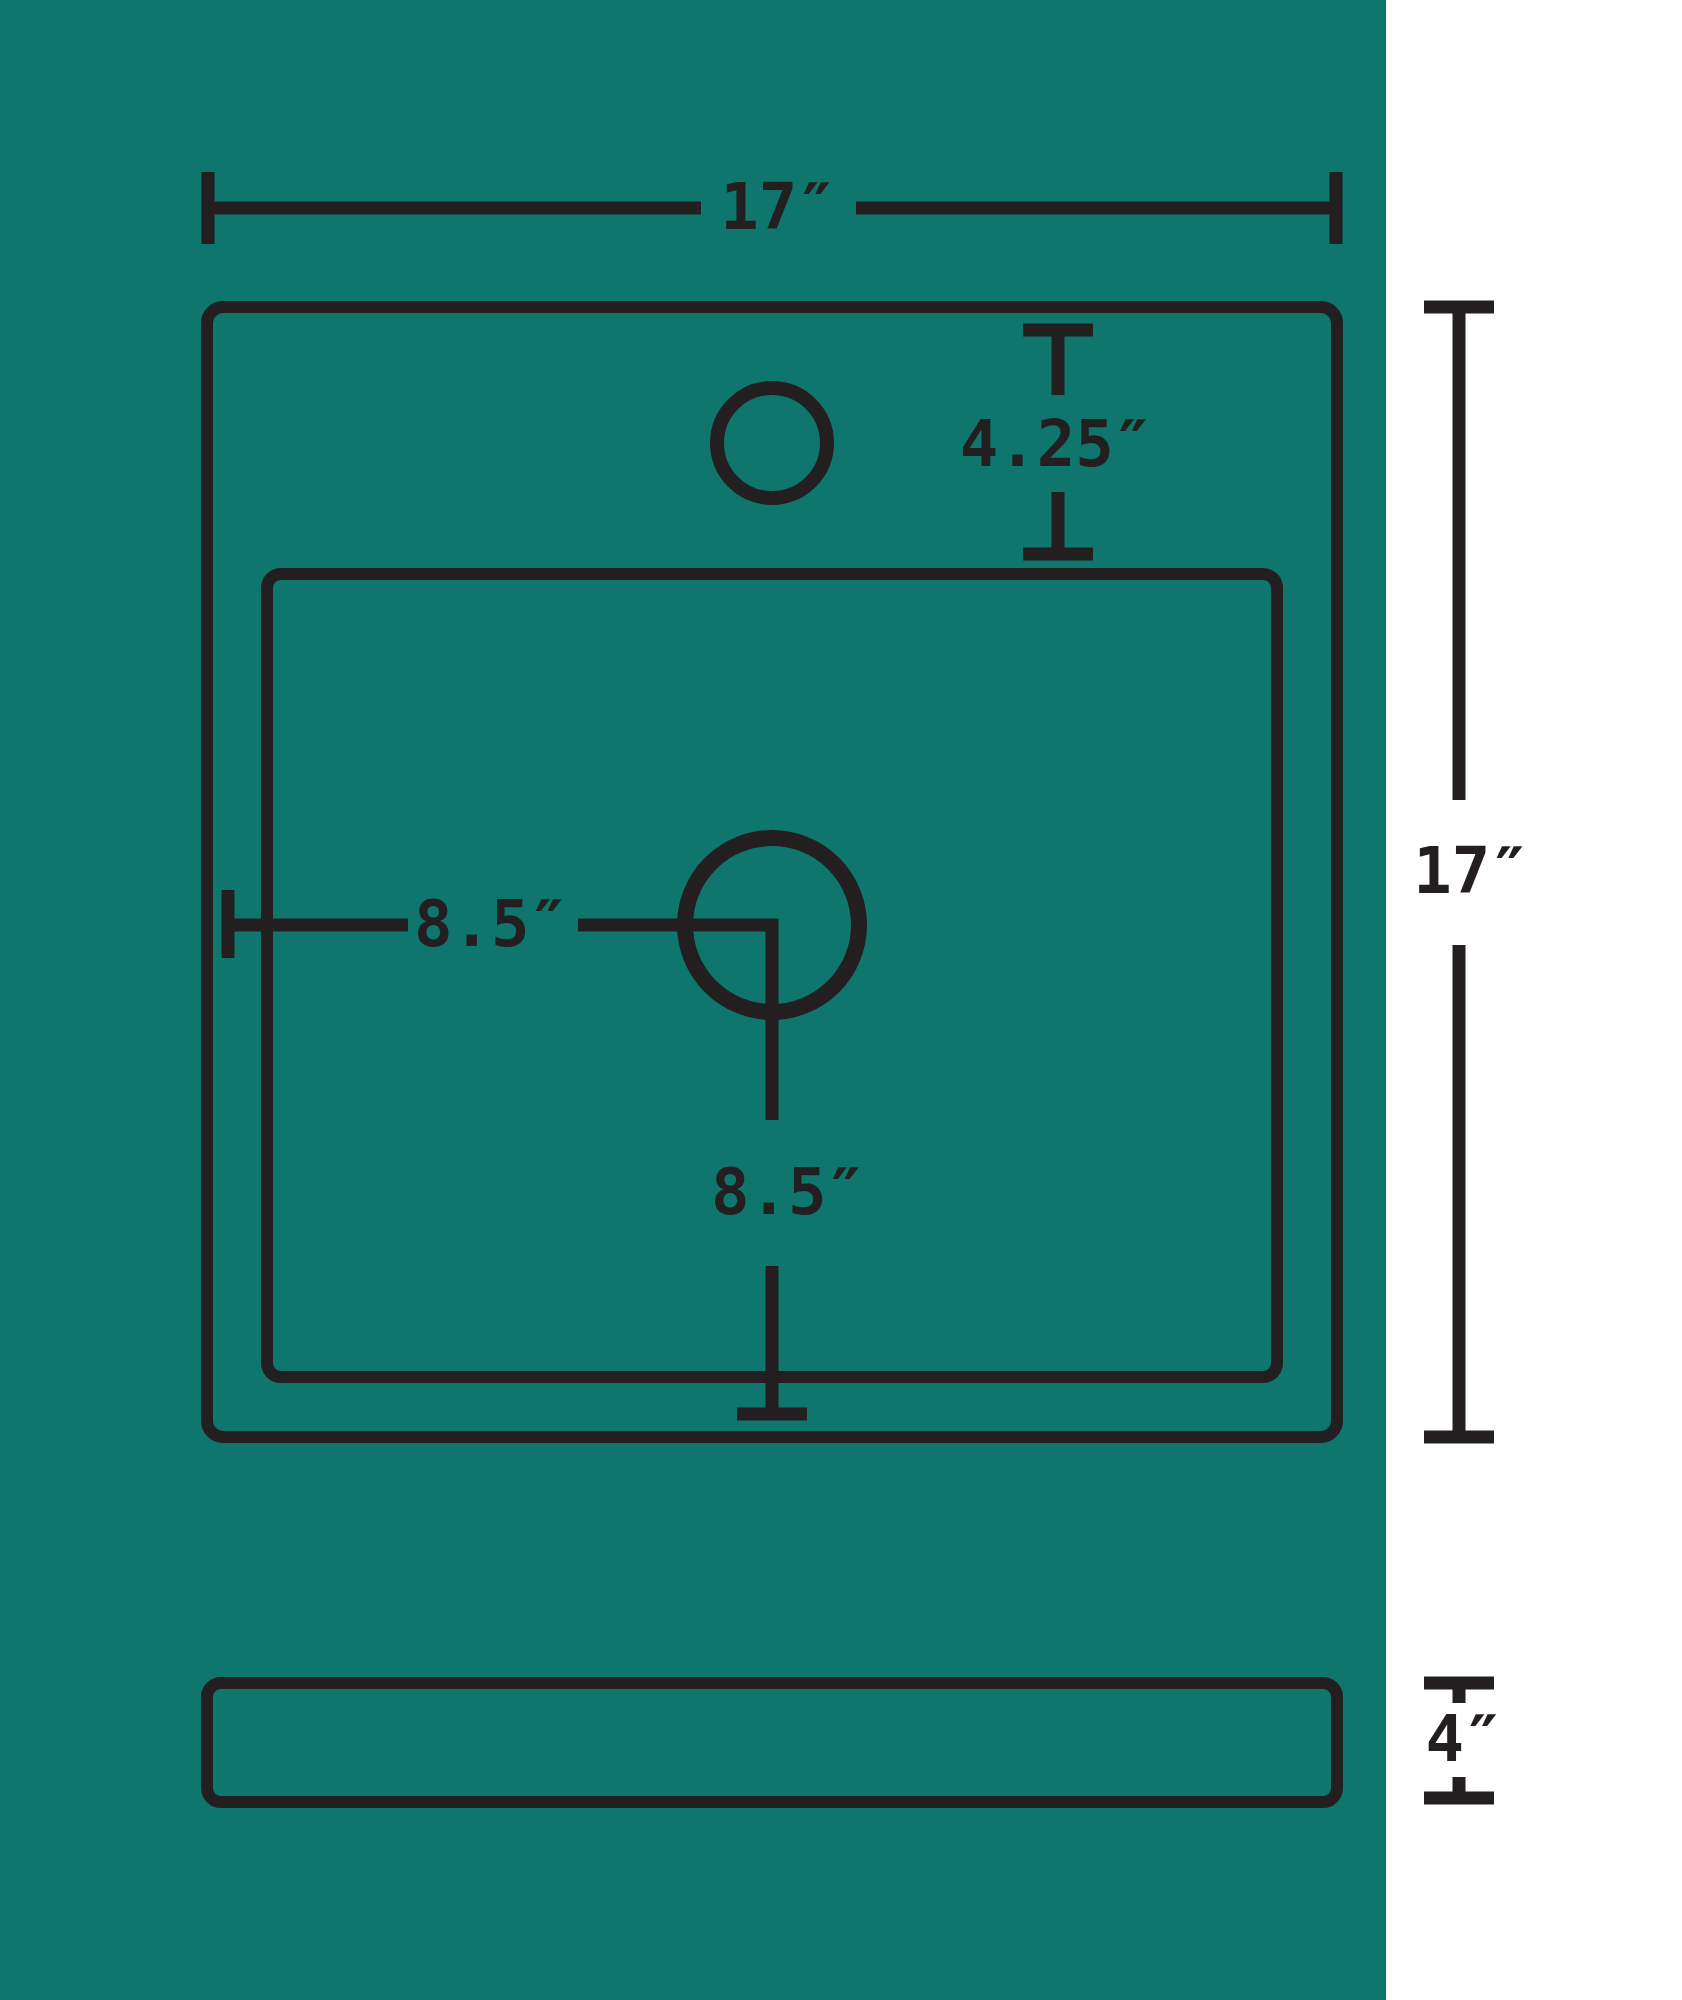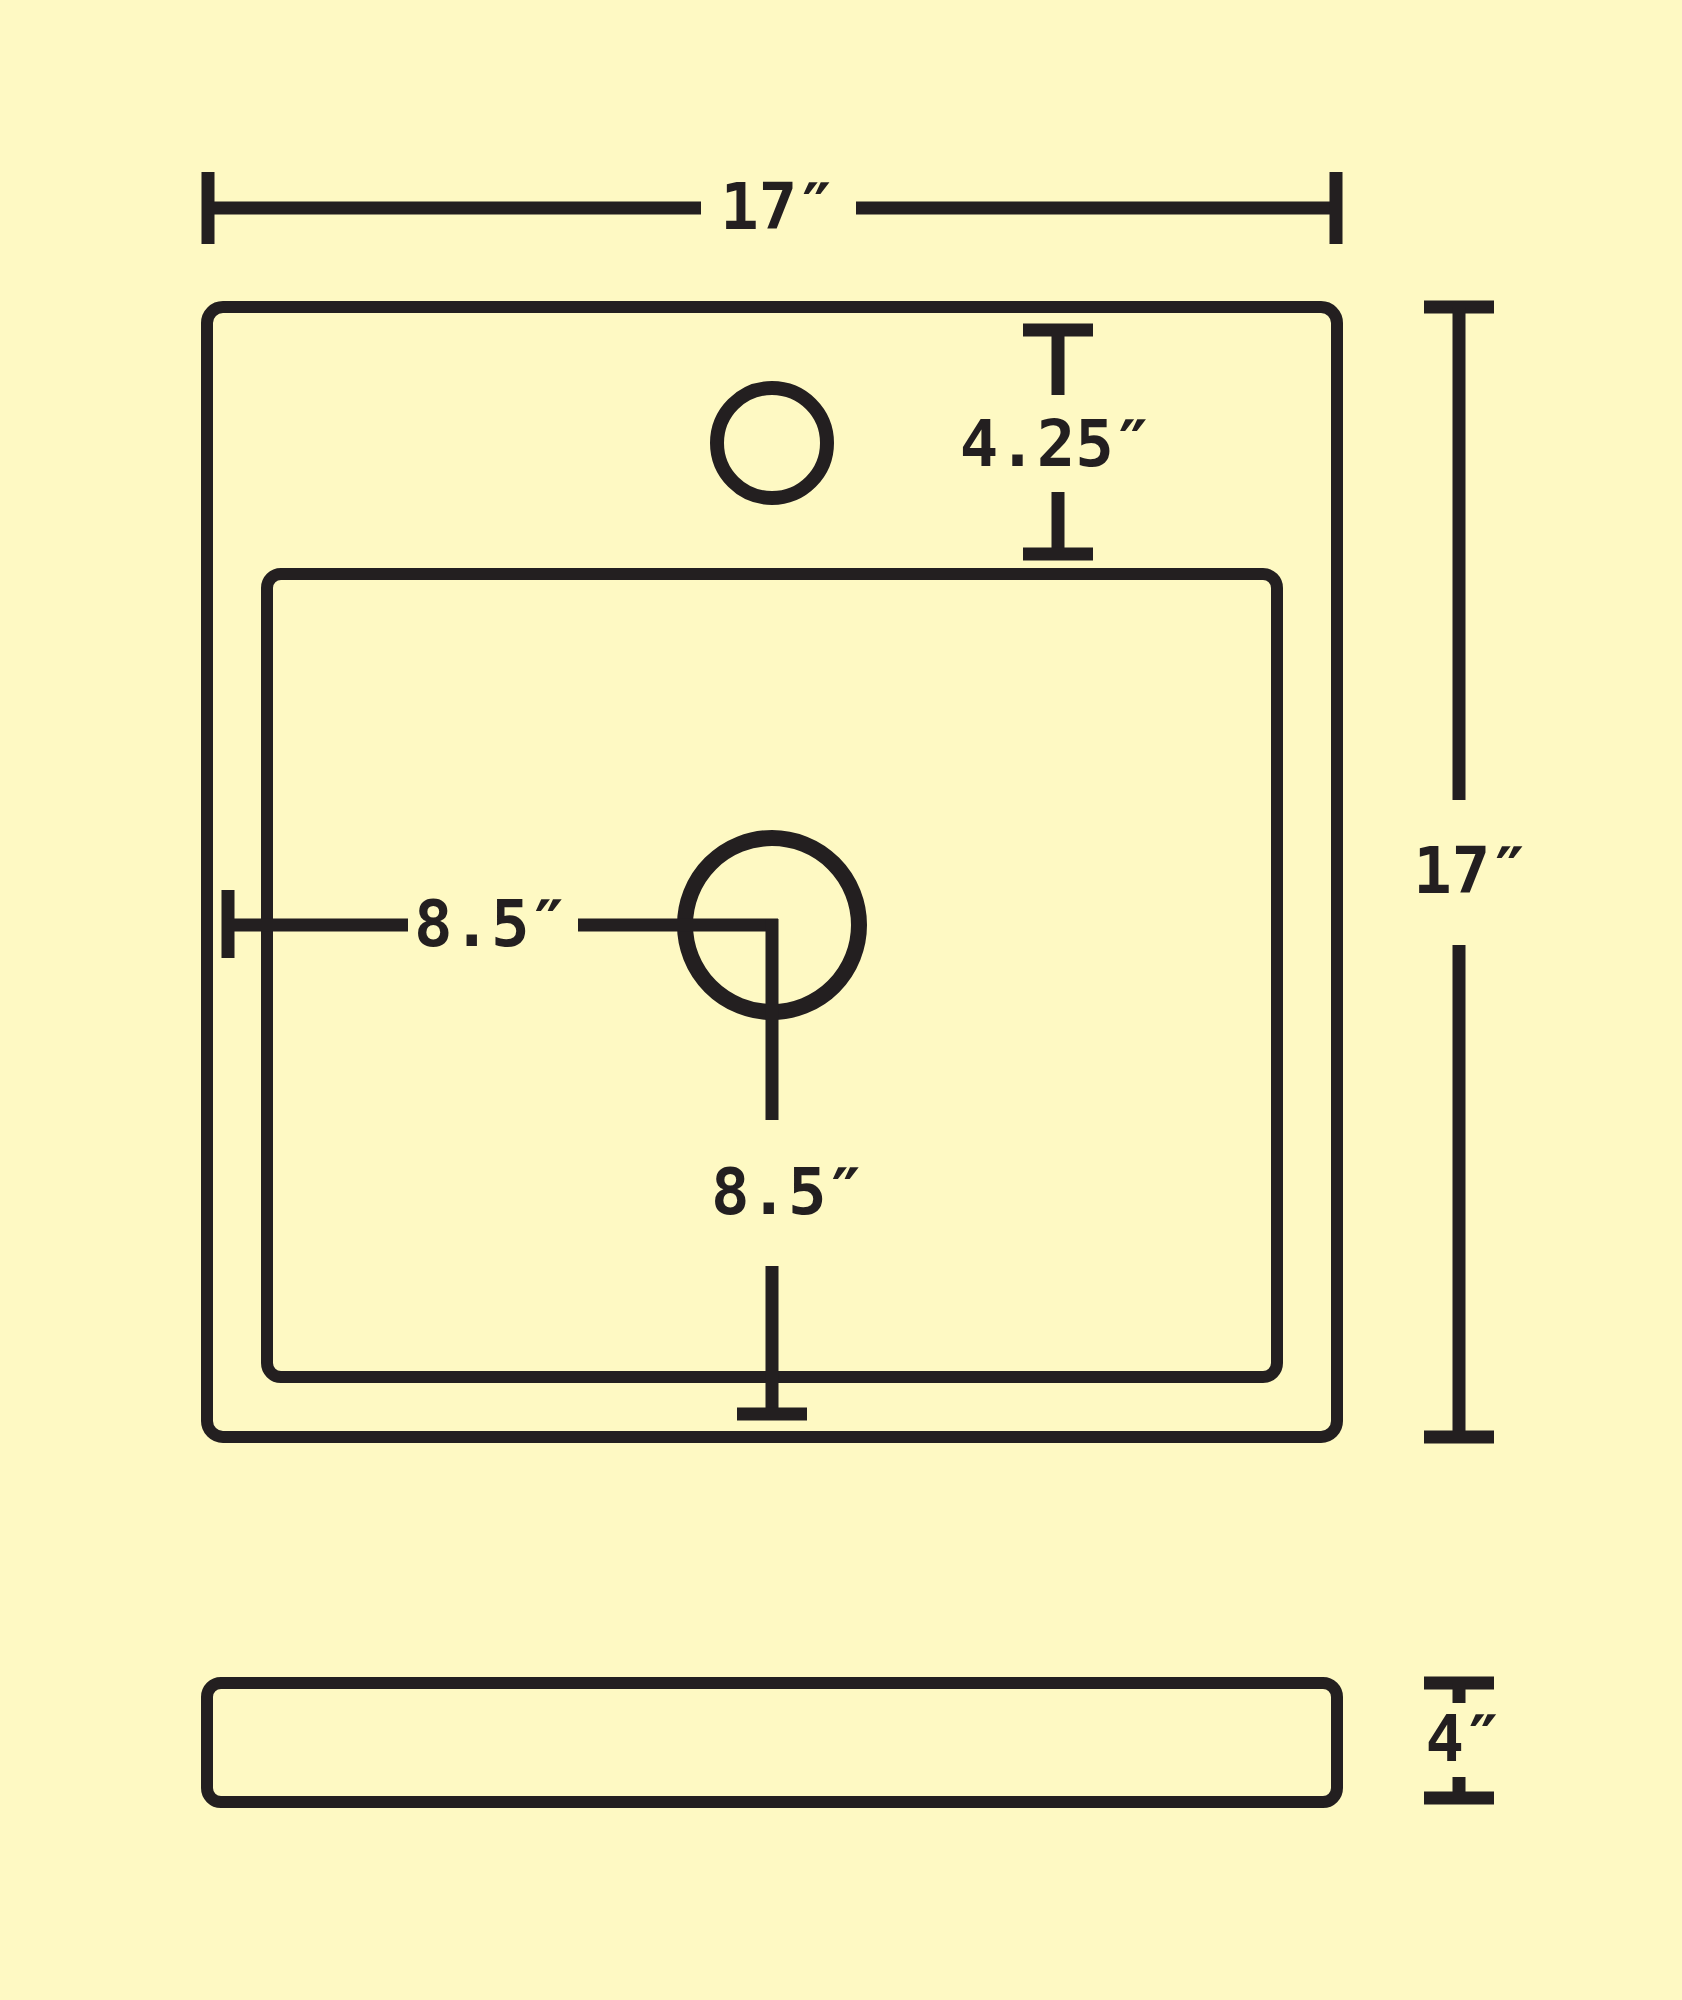--- a/index.html
+++ b/index.html
@@ -2,23 +2,23 @@
 <html><head>
 <meta charset="utf-8">
 <style>
   html, body {
     margin: 0;
     padding: 0;
     background: #ffffff;
   }
   .canvas {
     position: relative;
-    width: 1682px;
+    width: 1386px;
     height: 2000px;
-    background: #fef9c3;
+    background: #0f766e;
     font-family: "DejaVu Sans Mono", "Liberation Mono", monospace;
   }
   svg { display: block; }
   .ink-stroke {
     fill: none;
     stroke: #231f20;
     stroke-linecap: butt;
   }
   .dim-line { stroke-width: 13; }
   .shape-line { stroke-width: 12; }

